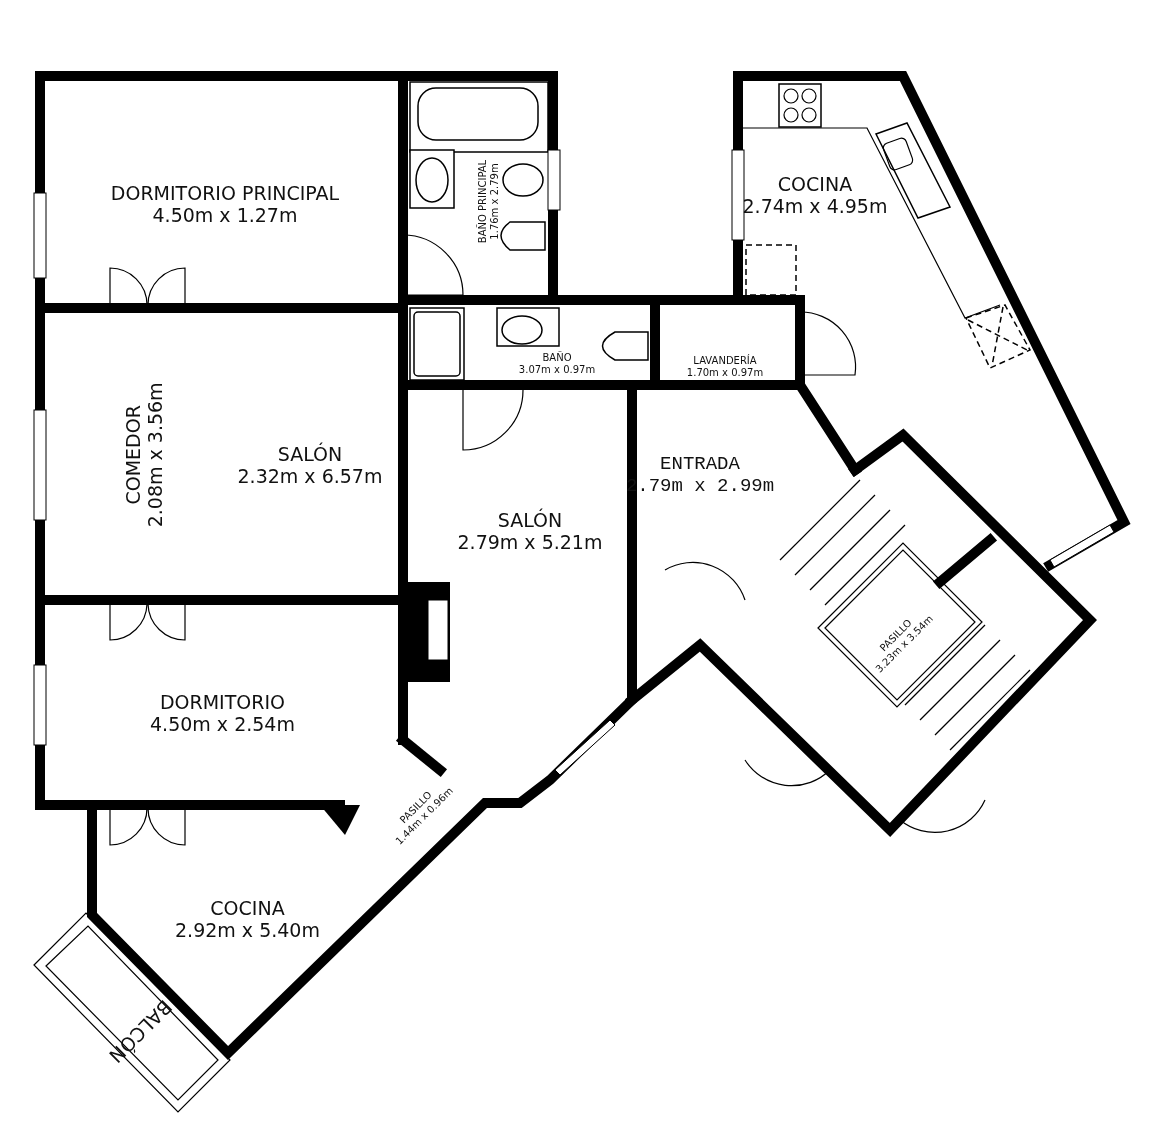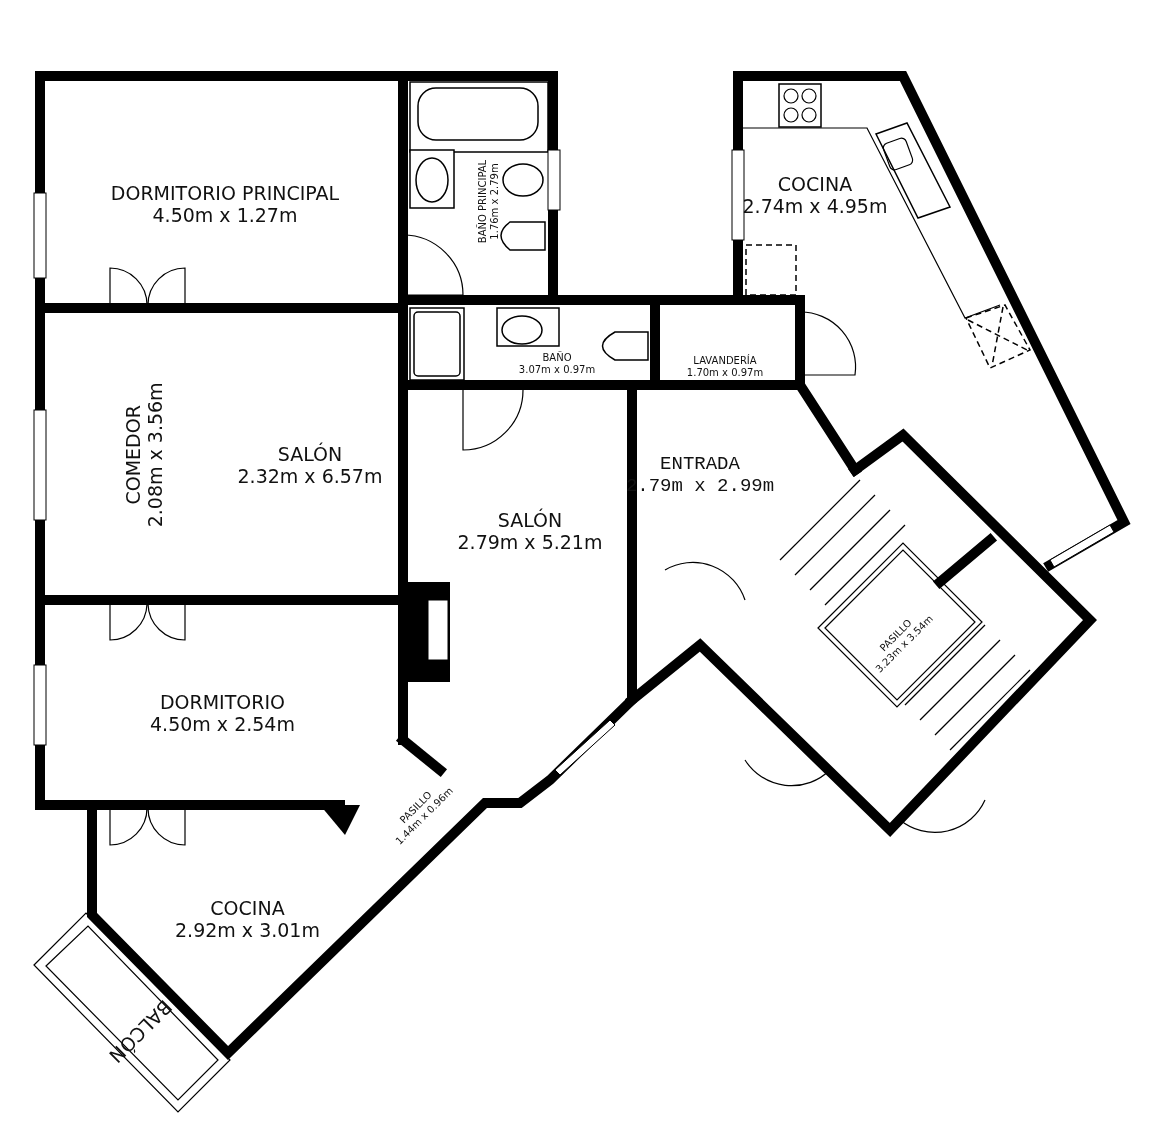--- a/index.html
+++ b/index.html
@@ -178,18 +178,18 @@
   <span class="d">4.50m x 2.54m</span>
 </div>
 
 <div class="lbl small" style="left:375px;top:800px;width:90px;transform:rotate(-45deg);">
   <span class="n">PASILLO</span>
   <span class="d">1.44m x 0.96m</span>
 </div>
 
 <div class="lbl big" style="left:160px;top:898px;width:175px;">
   <span class="n">COCINA</span>
-  <span class="d">2.92m x 3.01m</span>
+  <span class="d">2.92m x 5.40m</span>
 </div>
 
 <div class="lbl big" style="left:90px;top:1020px;width:100px;transform:rotate(135deg);">
   <span class="n">BALCÓN</span>
 </div>
 
 </body></html>

